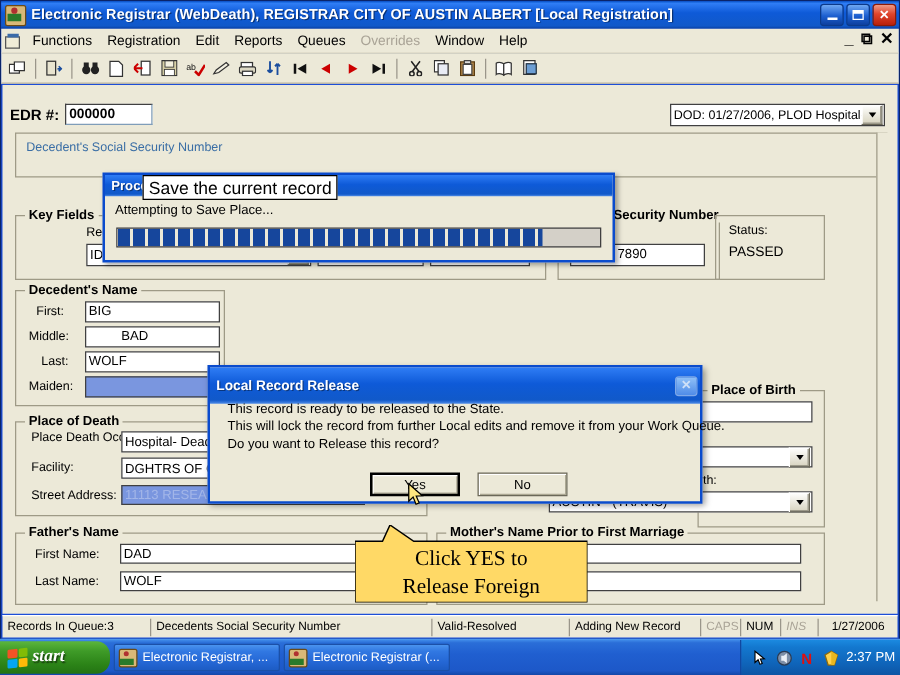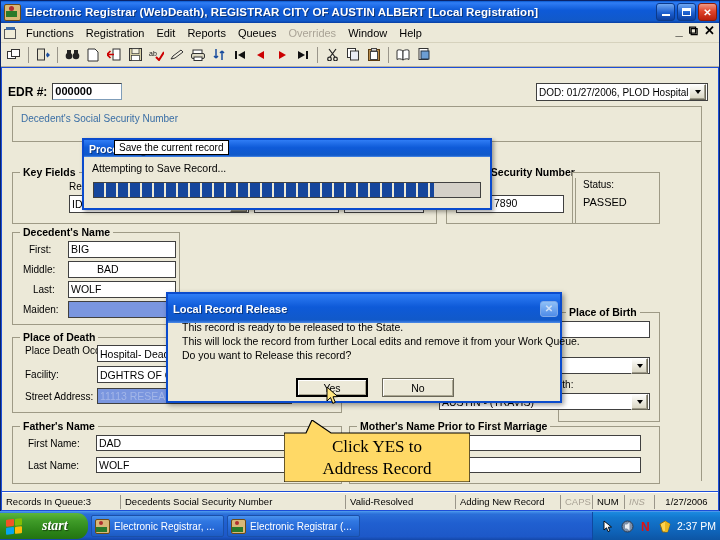--- a/index.html
+++ b/index.html
@@ -194,21 +194,21 @@
     background:#d4d0c8;border:1px solid #404040;box-sizing:border-box;
     overflow:hidden;
   }
   #progress-fill{
     height:100%;background:repeating-linear-gradient(90deg,#16469c 0 10px,#ece9d8 10px 12px);
   }
   
   #tooltip{
     position:absolute;left:112px;top:72px;
     background:#fff;border:1px solid #000;
-    font-size:10px;padding:1px 4px;z-index:40;white-space:nowrap;color:#000;
+    font-size:14px;padding:1px 4px;z-index:40;white-space:nowrap;color:#000;
   }
 
   
   #release-dialog{
     position:absolute;left:164px;top:224px;width:396px;height:111px;
     background:#ece9d8;border:2px solid #0a4bcd;box-sizing:border-box;
     z-index:35;box-shadow:2px 2px 5px rgba(0,0,0,.4);
   }
   #release-titlebar{
     height:29px;
@@ -253,21 +253,21 @@
   #taskbar{
     position:absolute;left:0;bottom:0;width:720px;height:28px;
     background:linear-gradient(180deg,#3f8ae8 0%,#2a6ed8 8%,#205fd0 40%,#1d58c8 88%,#1447a8 100%);
     border-top:1px solid #4b96ea;
     display:flex;align-items:center;
   }
   #start-btn{
     width:88px;height:26px;margin-left:0;
     background:linear-gradient(180deg,#5cb63c 0%,#3f9b28 30%,#2c8418 70%,#237312 100%);
     border-radius:0 11px 11px 0;
-    display:flex;align-items:center;padding-left:6px;box-sizing:border-box;gap:20px;
+    display:flex;align-items:center;padding-left:6px;box-sizing:border-box;gap:4px;
   }
   #start-flag{
     width:16px;height:15px;position:relative;flex:0 0 auto;
     display:grid;grid-template-columns:1fr 1fr;grid-template-rows:1fr 1fr;gap:1px;
     transform:skewY(-6deg);
   }
   #start-flag i{display:block;border-radius:1px;}
   #start-text{
     color:#fff;font-size:14px;font-style:italic;font-weight:bold;
     text-shadow:1px 1px 1px rgba(0,0,0,.5);font-family:"Liberation Serif",serif;
@@ -564,21 +564,21 @@
       <span class="fld-label" style="left:12px;top:33px;">Last Name:</span>
       <div class="txt" style="left:76px;top:30px;width:215px;height:16px;">WOLF</div>
     </div>
 
     <div id="right-frame"></div>
 
     <div id="progress-dialog">
       <div id="progress-titlebar">
         <span id="progress-title">Processing</span>
       </div>
-      <div id="progress-msg">Attempting to Save Record...</div>
+      <div id="progress-msg">Attempting to Save Place...</div>
       <div id="progress-track">
         <div id="progress-fill" style="width: 88%;"></div>
       </div>
     </div>
 
     <div id="tooltip">Save the current record</div>
 
     <div id="release-dialog">
       <div id="release-titlebar">
         <span id="release-title">Local Record Release</span>
@@ -596,21 +596,21 @@
           <path d="M1 1 L1 15 L4.5 11.6 L6.8 17.4 L9.3 16.3 L7 10.8 L11.8 10.6 Z" fill="#ffe680" stroke="#000" stroke-width="1"></path>
         </svg>
     </div>
 
     <div id="callout">
       <svg width="186" height="62" viewBox="0 0 186 62" style="position:absolute;left:0;top:0;">
         <path d="M0 13 L22 13 L28 0 L47 13 L186 13 L186 62 L0 62 Z" fill="#ffd966" stroke="#000" stroke-width="1.2"></path>
       </svg>
       <div id="callout-text">
         <span>Click YES to</span>
-        <span>Address Record</span>
+        <span>Release Foreign</span>
       </div>
     </div>
 
   </div>
 
   <div id="statusbar">
     <div class="sb-cell first" style="width:118px;">Records In Queue:3</div>
     <div class="sb-cell" style="width:225px;">Decedents Social Security Number</div>
     <div class="sb-cell" style="width:110px;">Valid-Resolved</div>
     <div class="sb-cell" style="width:105px;">Adding New Record</div>

